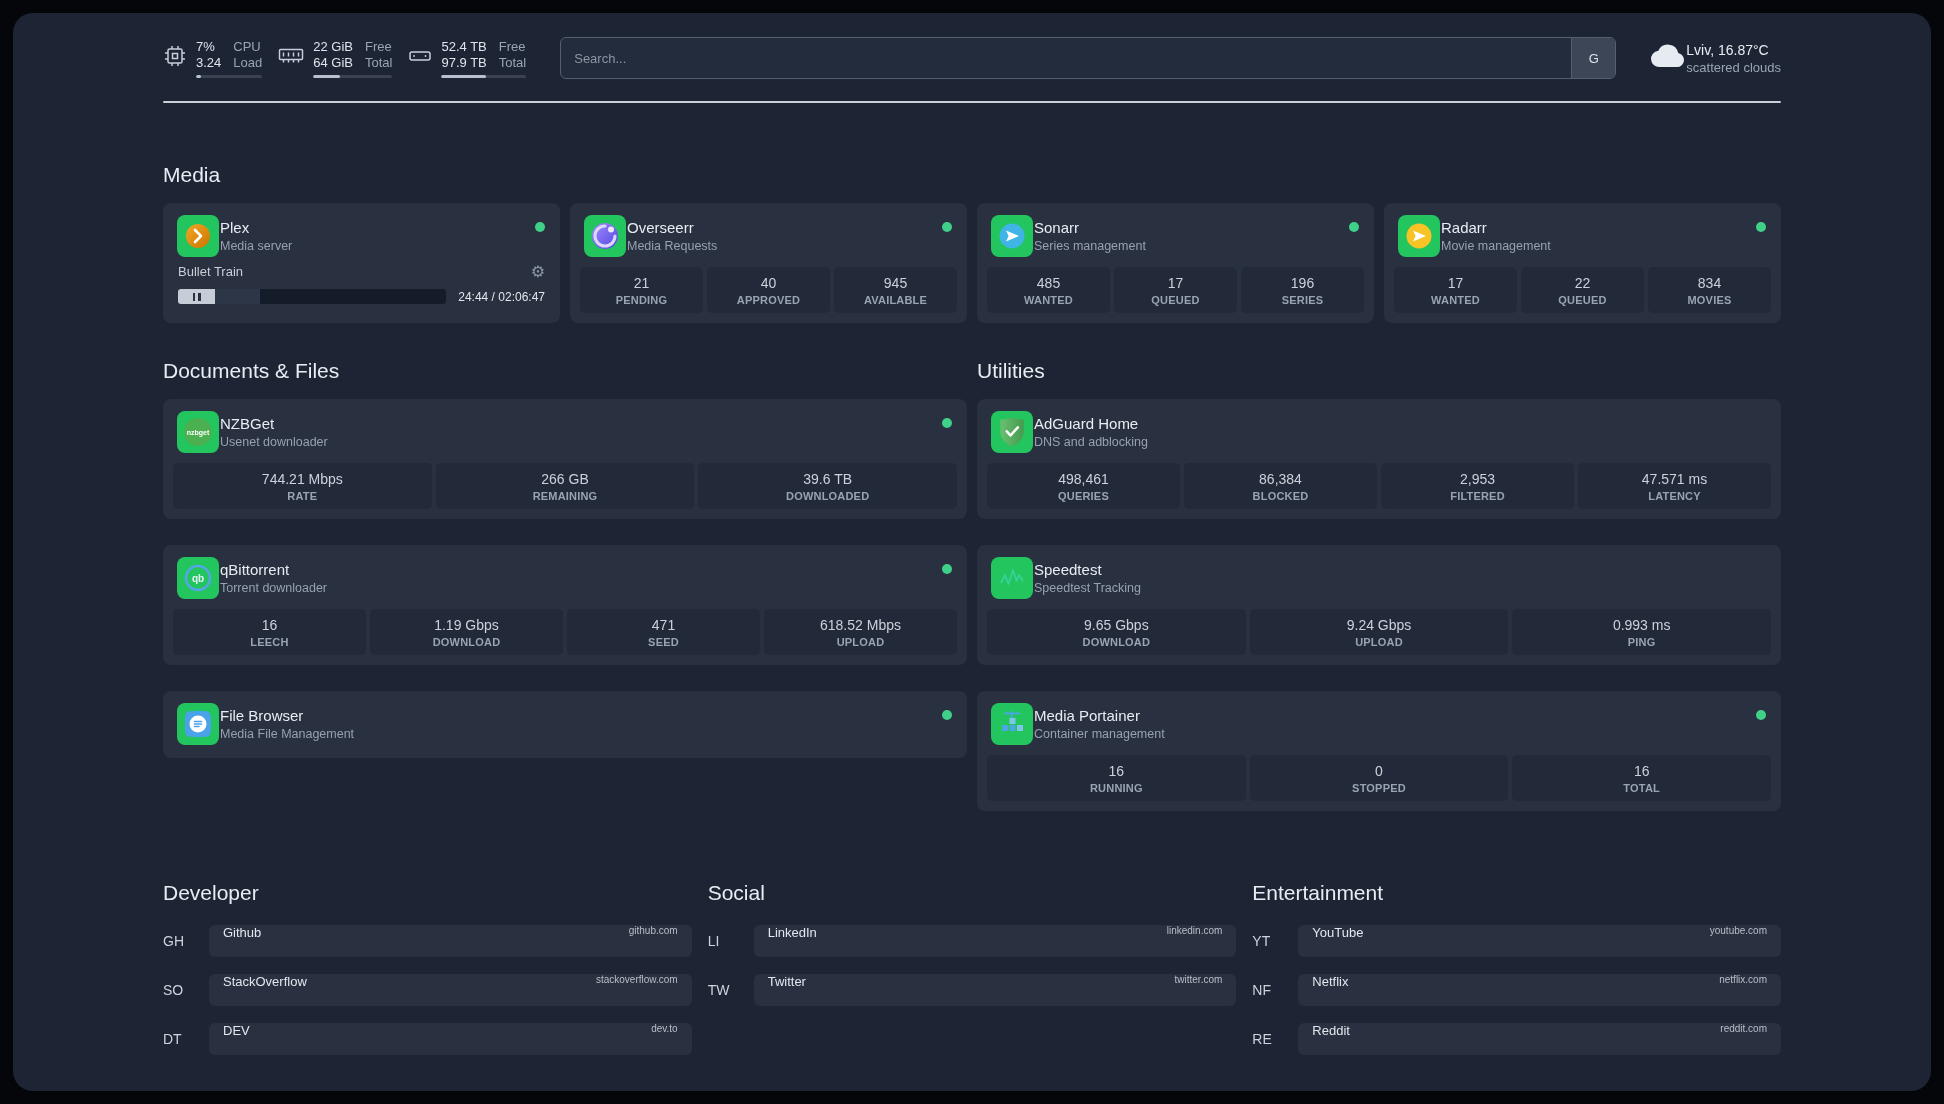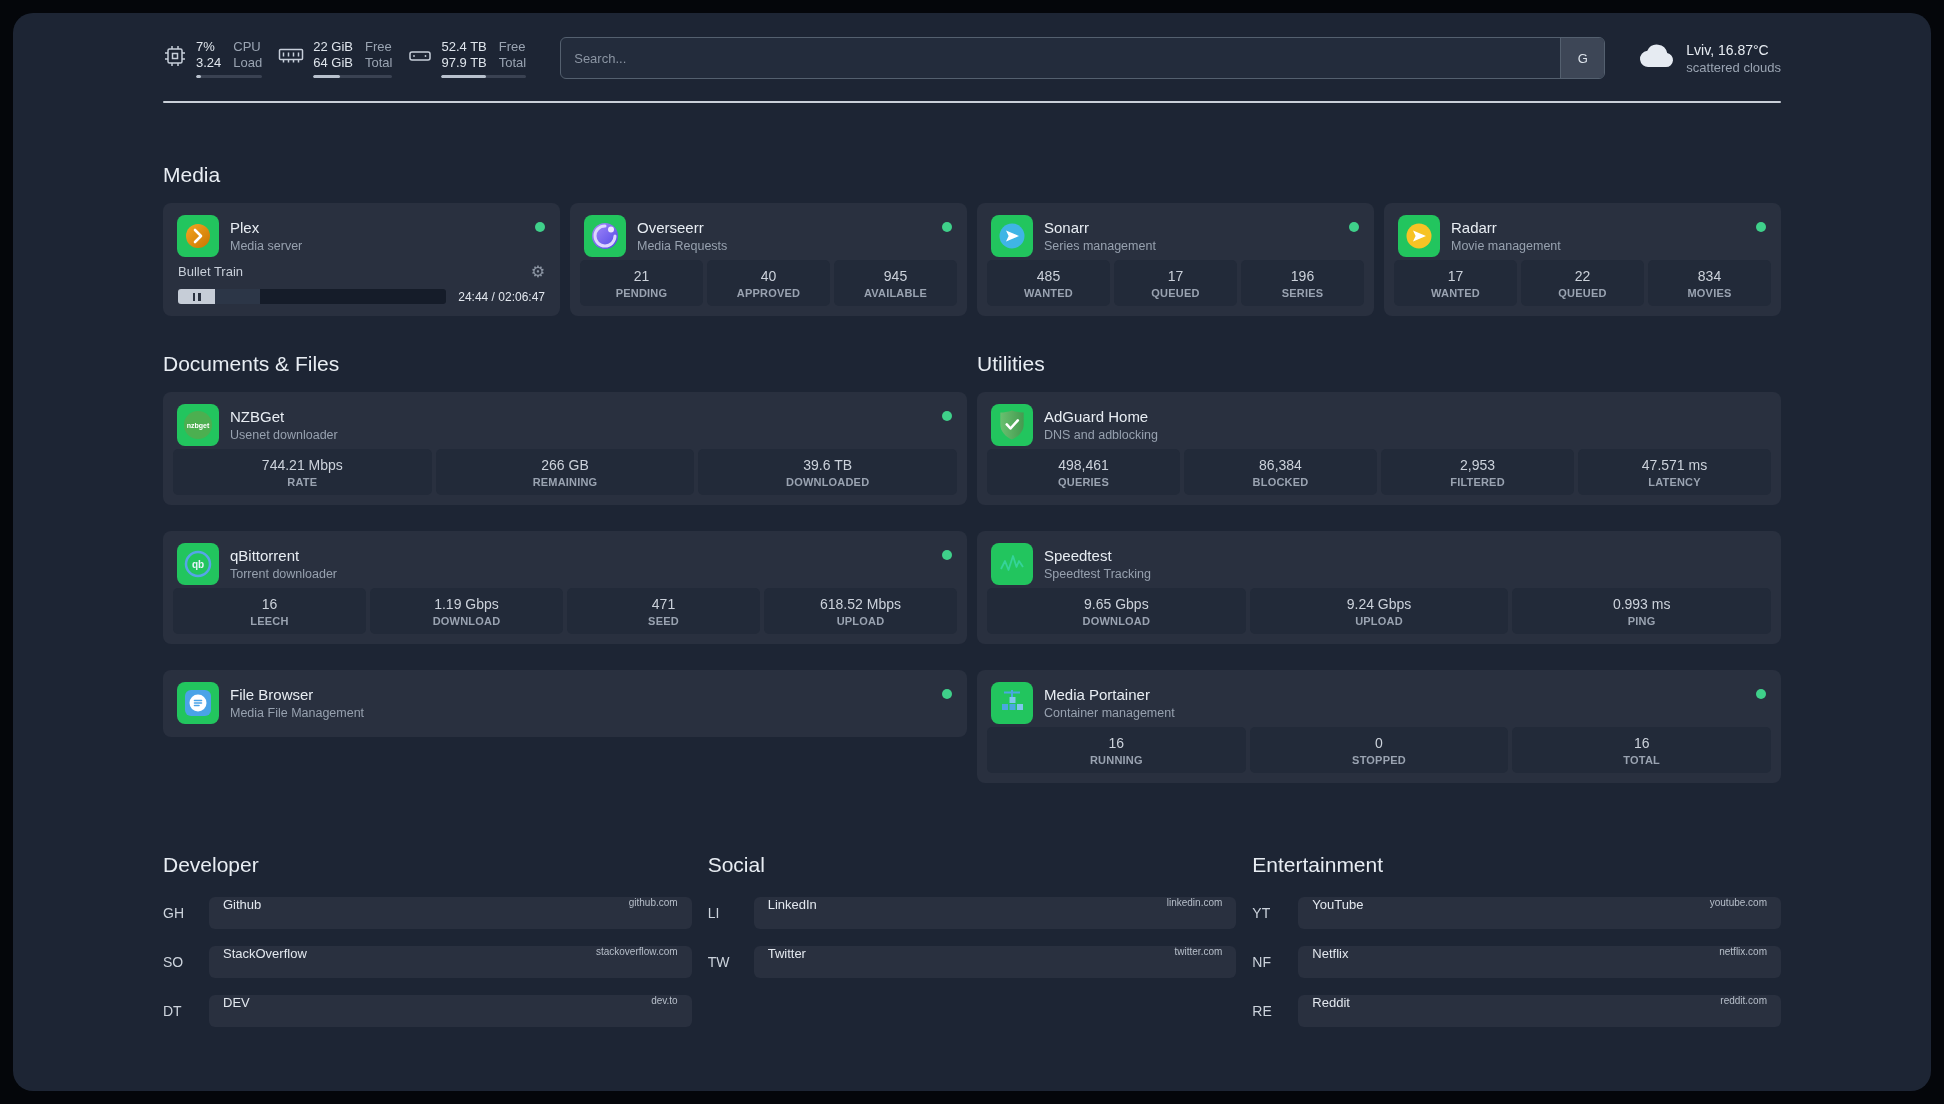--- a/index.html
+++ b/index.html
@@ -15,41 +15,41 @@
   .res-val { color:#dfe5ec; }
   .res-lab { color:#9aa4b2; }
   .res-bar { height:3px; background:#3a4252; border-radius:2px; margin-top:4px; overflow:hidden; }
   .res-fill { height:100%; background:#b8c1cd; border-radius:2px; }
 
   .search-wrap { flex:1; display:flex; margin:0 34px; height:42px; border:1px solid #54606f; border-radius:6px; background:#232c3c; overflow:hidden; }
   .search-wrap input { flex:1; background:transparent; border:none; outline:none; color:#dfe5ec; font-size:13px; padding:0 13px; font-family:inherit; }
   .search-wrap input::placeholder { color:#8b95a3; }
   .search-btn { width:44px; display:flex; align-items:center; justify-content:center; background:#3d4656; color:#dfe5ec; font-size:13px; border-left:1px solid #54606f; cursor:pointer; }
 
-  .weather { display:flex; align-items:center; gap:11px; }
+  .weather { display:flex; align-items:center; }
   .weather-loc { font-size:14px; color:#e8edf3; line-height:18px; }
   .weather-cond { font-size:13px; color:#9aa4b2; line-height:17px; }
 
   .divider { margin-top:22px; height:2px; background:rgba(226,232,240,.88); border-radius:1px; }
 
   
   .section-title { font-size:21px; font-weight:500; color:#e8edf3; margin-bottom:16px; }
   .media-section { margin-top:60px; }
   .cards-grid { display:grid; grid-template-columns:repeat(4,1fr); gap:10px; }
   .columns { display:grid; grid-template-columns:1fr 1fr; gap:10px; margin-top:36px; align-items:start; }
   .col-stack { display:flex; flex-direction:column; gap:26px; }
 
   .card { position:relative; background:#29303f; border-radius:8px; padding:9px 10px 10px; }
-  .card-header { display:flex; align-items:center; gap:11px; padding:3px 4px; }
+  .card-header { display:flex; align-items:center; gap:1px; padding:3px 4px; }
   .service-icon { width:42px; height:42px; border-radius:8px; background:#22c55e; display:flex; align-items:center; justify-content:center; flex:0 0 auto; }
   .service-name { font-size:15px; color:#e8edf3; }
   .service-desc { font-size:12.5px; color:#97a1af; margin-top:3px; }
   .status-dot { position:absolute; top:19px; right:15px; width:10px; height:10px; border-radius:50%; background:#3fd08a; }
 
-  .stats-row { display:flex; gap:4px; }
+  .stats-row { display:flex; gap:4px; margin-top:7px; }
   .stat { flex:1; background:#222a39; border-radius:5px; padding:8px 4px 7px; text-align:center; }
   .stat-value { font-size:14px; color:#ccd2db; }
   .stat-label { font-size:11px; font-weight:700; color:#9aa3b1; margin-top:3px; letter-spacing:.2px; }
 
   
   .player { padding:4px 5px 2px; }
   .player-top { display:flex; justify-content:space-between; align-items:flex-start; font-size:13px; color:#c8cfd9; }
   .gear { color:#8d96a4; font-size:16px; line-height:1; cursor:pointer; }
   .player-bar-row { display:flex; align-items:center; margin-top:9px; }
   .player-pause { width:37px; height:15px; background:#c6cdd7; border-radius:3px 0 0 3px; display:flex; align-items:center; justify-content:center; gap:3px; cursor:pointer; flex:0 0 auto; }

